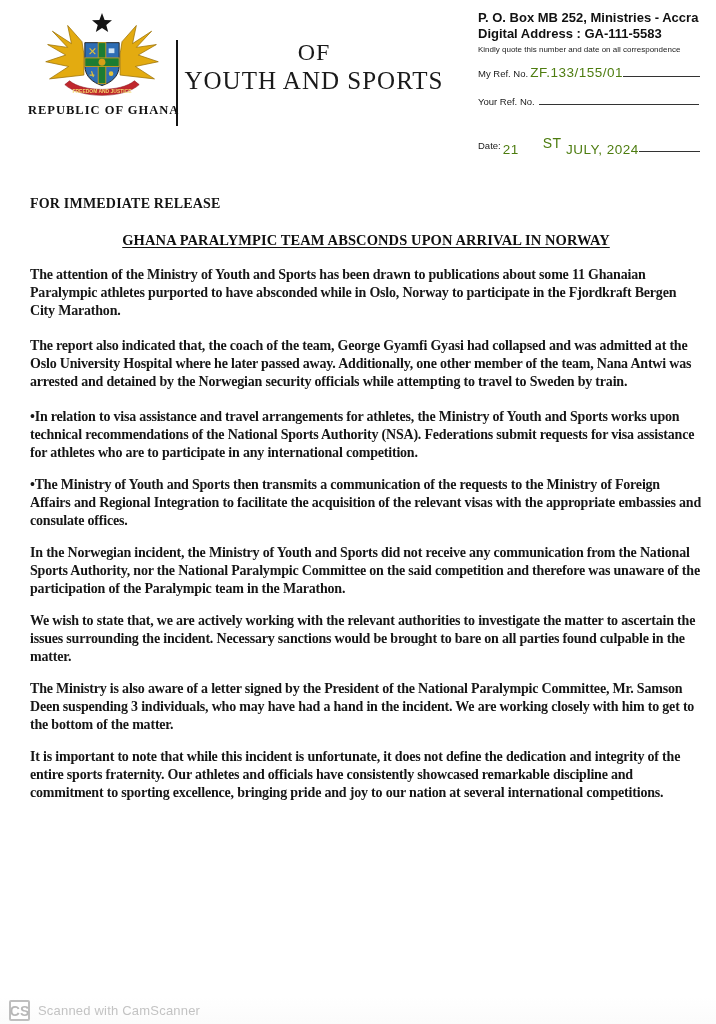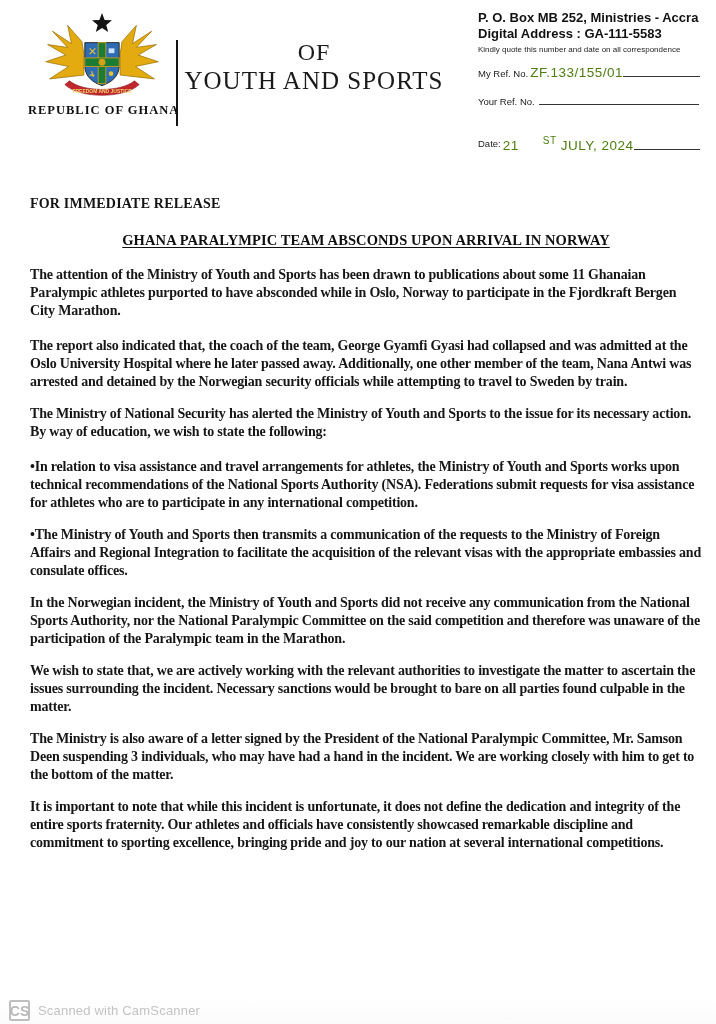--- a/index.html
+++ b/index.html
@@ -34,21 +34,21 @@
   .ref-row { display:flex; align-items:baseline; white-space:nowrap; }
   .ref-row.myref  { margin-top:11px;justify-content:space-between; }
   .ref-row.yourref{ margin-top:13px; }
   .ref-row.date   { margin-top:28px;align-items:center; }
   .ref-label { font-size:9.5px; color:#1a1a1a; }
   .ref-value { font-size:13.5px; color:#4d7c0f; margin-left:2px; letter-spacing:0.5px; }
   .u-line { display:inline-block; border-bottom:1.3px solid #333; height:11px; }
   .w88  { width:88px; }
   .w95  { width:95px; }
   .w160 { width:160px; }
-  sup.ord { font-size:10px; vertical-align:super;padding-left:24px; }
+  sup.ord { font-size:14px; vertical-align:super;padding-left:24px; }
 
   
   .body { position:absolute; top:196px; left:30px; width:672px; }
   .kicker {
     font-weight:bold; font-size:14px; letter-spacing:0.2px; color:#141414;
   }
   .headline {
     margin-top:20px; text-align:center; font-weight:bold; font-size:14.5px;
     text-decoration:underline; text-underline-offset:2px; color:#101010; letter-spacing:0.1px;
   }
@@ -143,22 +143,20 @@
       </div>
     </div>
   </div>
 
   <div class="body">
     <div class="kicker">FOR IMMEDIATE RELEASE</div>
     <div class="headline">GHANA PARALYMPIC TEAM ABSCONDS UPON ARRIVAL IN NORWAY</div>
 
     <div class="para gap-lg">The attention of the Ministry of Youth and Sports has been drawn to publications about some 11 Ghanaian Paralympic athletes purported to have absconded while in Oslo, Norway to participate in the Fjordkraft Bergen City Marathon.</div>
     <div class="para gap-lg">The report also indicated that, the coach of the team, George Gyamfi Gyasi had collapsed and was admitted at the Oslo University Hospital where he later passed away. Additionally, one other member of the team, Nana Antwi was arrested and detained by the Norwegian security officials while attempting to travel to Sweden by train.</div>
-    <div class="para">The Ministry of National Security has alerted the Ministry of Youth and Sports to the issue for its necessary action.
-By way of education, we wish to state the following:</div>
     <div class="para gap-lg">•In relation to visa assistance and travel arrangements for athletes, the Ministry of Youth and Sports works upon technical recommendations of the National Sports Authority (NSA). Federations submit requests for visa assistance for athletes who are to participate in any international competition.</div>
     <div class="para">•The Ministry of Youth and Sports then transmits a communication of the requests to the Ministry of Foreign Affairs and Regional Integration to facilitate the acquisition of the relevant visas with the appropriate embassies and consulate offices.</div>
     <div class="para">In the Norwegian incident, the Ministry of Youth and Sports did not receive any communication from the National Sports Authority, nor the National Paralympic Committee on the said competition and therefore was unaware of the participation of the Paralympic team in the Marathon.</div>
     <div class="para">We wish to state that, we are actively working with the relevant authorities to investigate the matter to ascertain the issues surrounding the incident. Necessary sanctions would be brought to bare on all parties found culpable in the matter.</div>
     <div class="para">The Ministry is also aware of a letter signed by the President of the National Paralympic Committee, Mr. Samson Deen suspending 3 individuals, who may have had a hand in the incident. We are working closely with him to get to the bottom of the matter.</div>
     <div class="para">It is important to note that while this incident is unfortunate, it does not define the dedication and integrity of the entire sports fraternity. Our athletes and officials have consistently showcased remarkable discipline and commitment to sporting excellence, bringing pride and joy to our nation at several international competitions.</div>
   </div>
 
 
   <div class="scan-bar">

